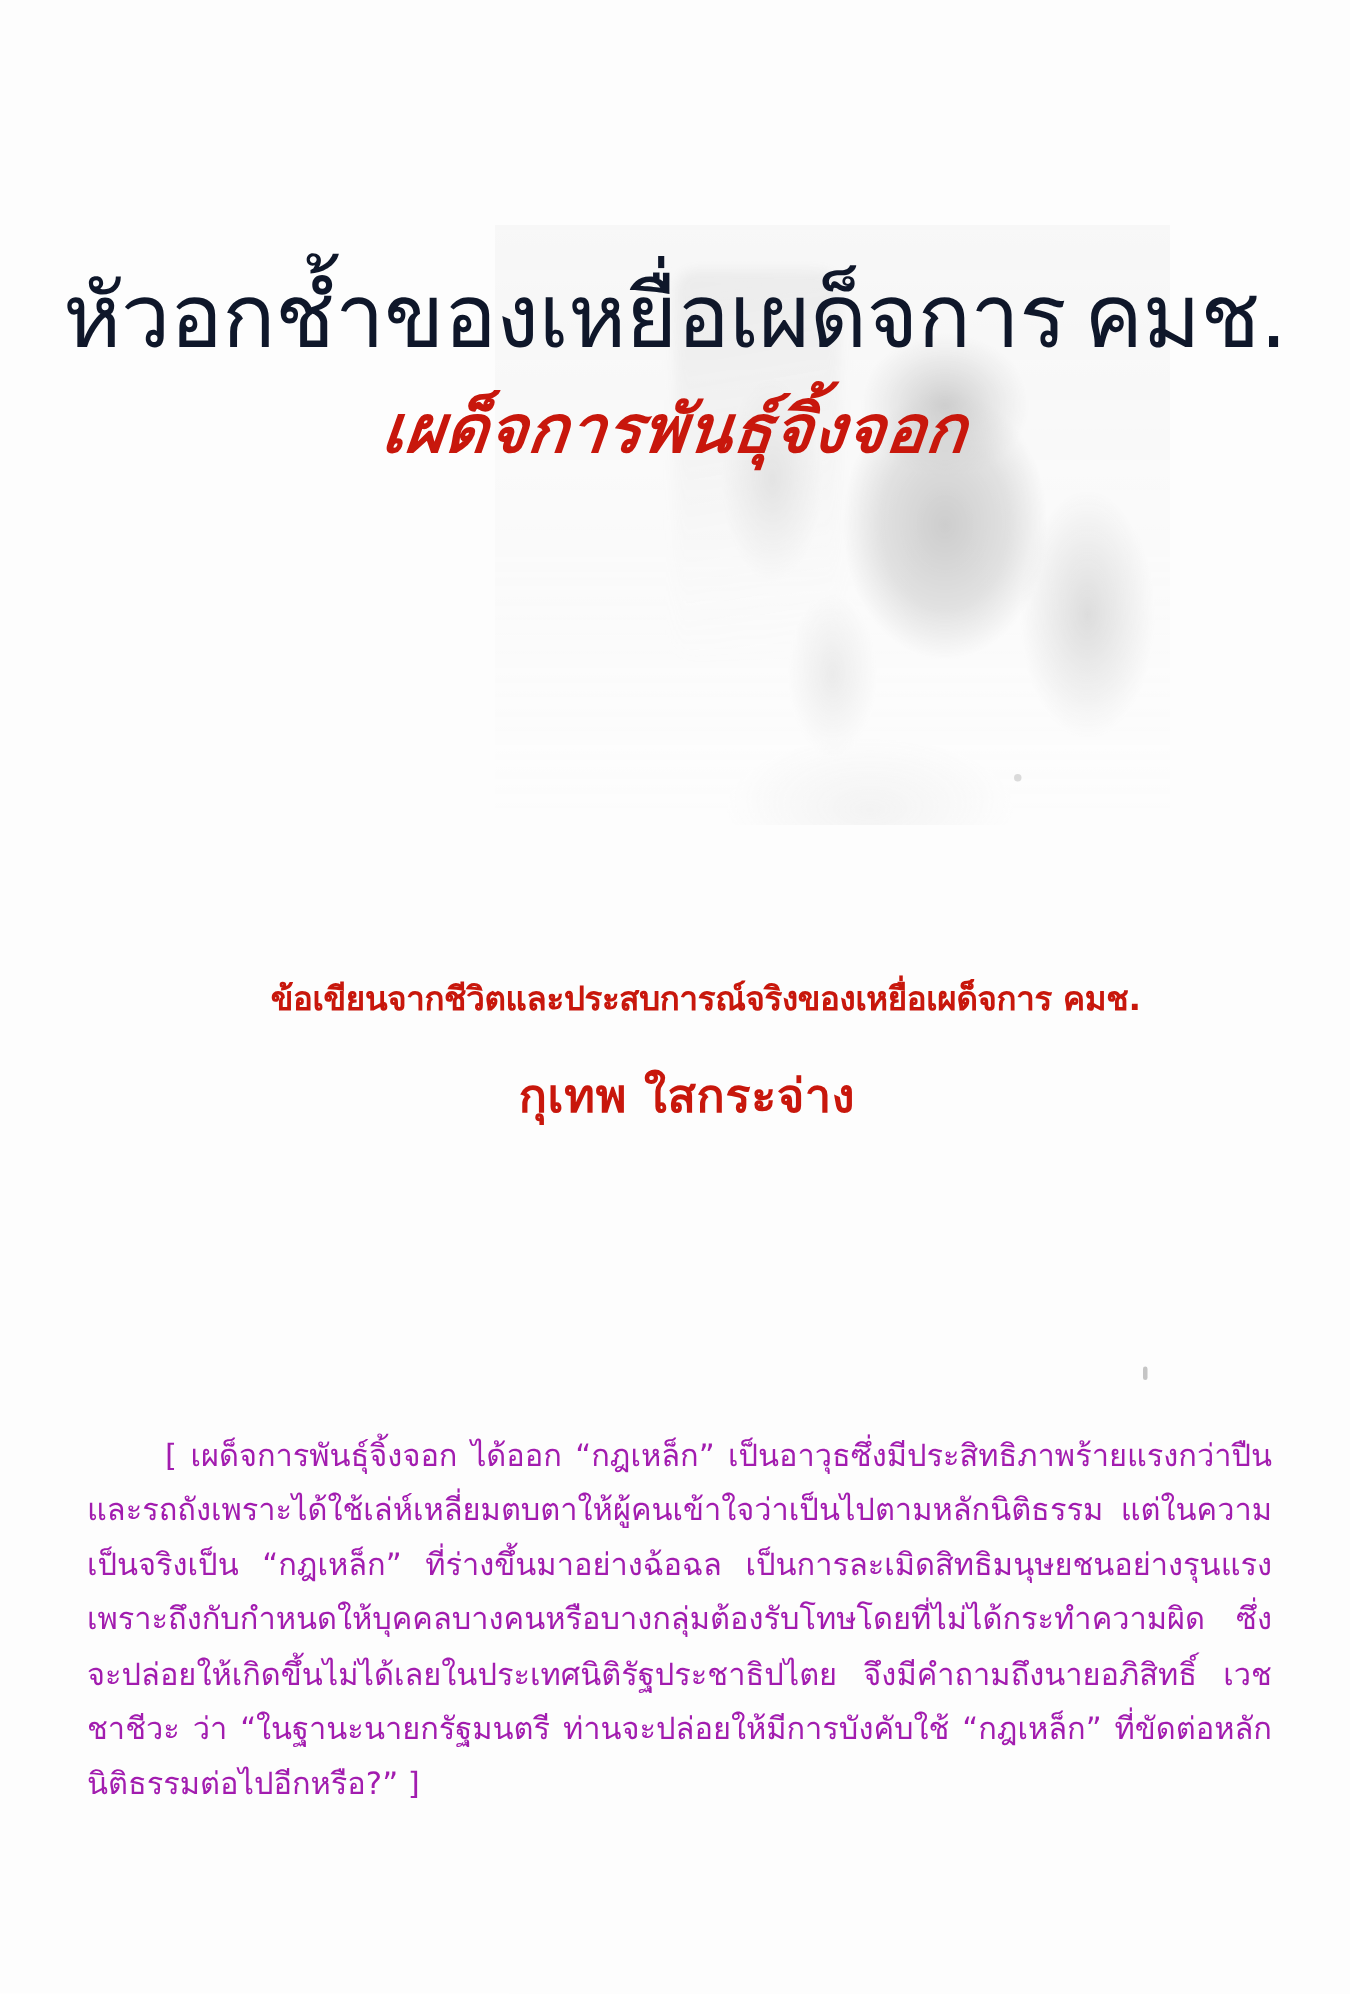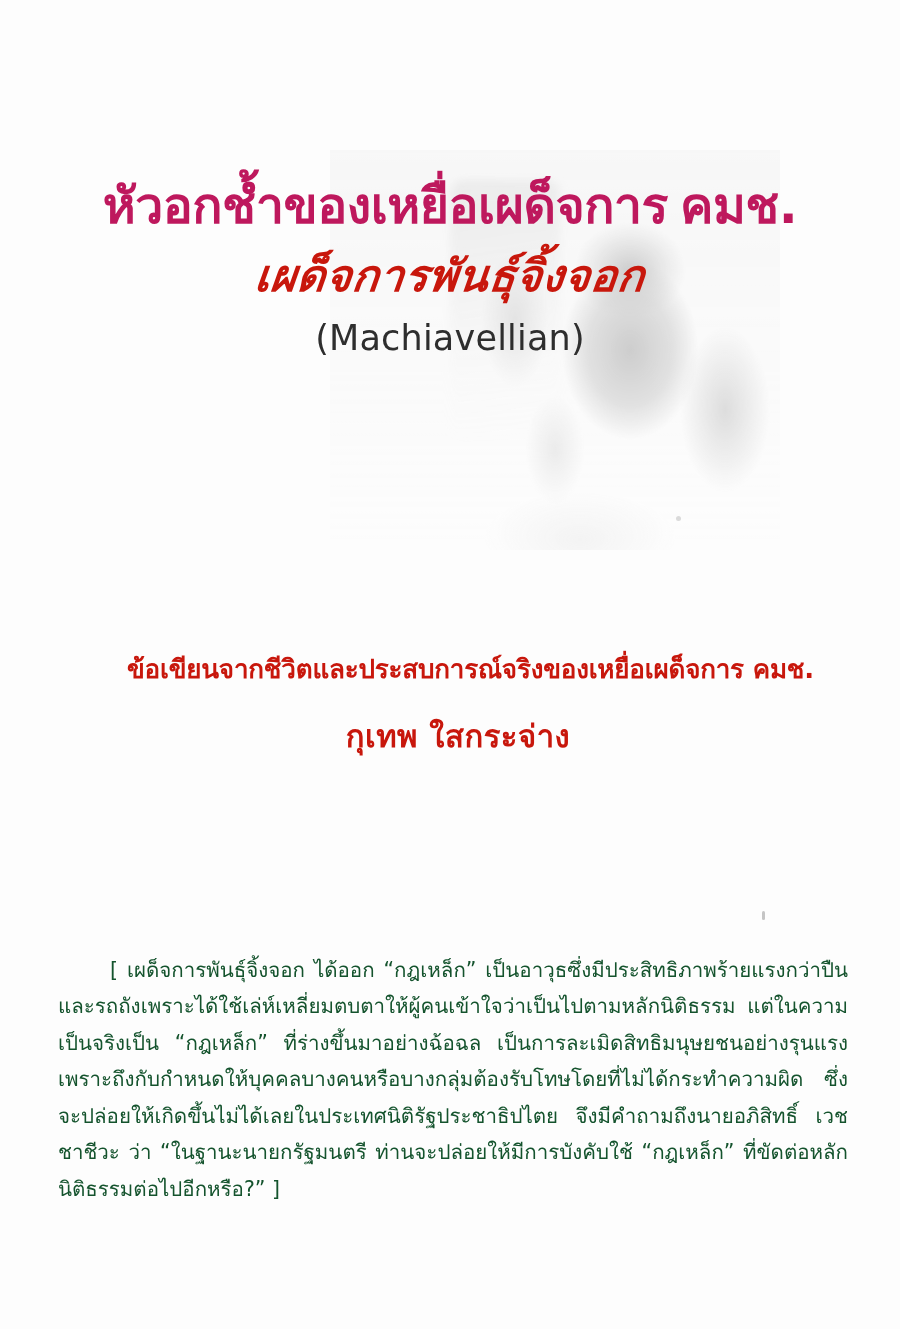--- a/index.html
+++ b/index.html
@@ -63,24 +63,24 @@
   
   .title-block {
     position: absolute;
     left: 0;
     right: 0;
     top: 178px;
     text-align: center;
   }
 
   .title-main {
-    font-size: 50px;
+    font-size: 59px;
     line-height: 1.12;
-    color: #be185d;
-    font-weight: 700;
+    color: #0f172a;
+    font-weight: 400;
     letter-spacing: -0.5px;
     margin: 0;
     padding: 0 40px;
   }
   .title-main .kmch {
     margin-left: 12px;
   }
 
   .title-script {
     margin: 6px 0 0 0;
@@ -104,21 +104,21 @@
   
   .subtitle-block {
     position: absolute;
     left: 0;
     right: 0;
     top: 648px;
     text-align: center;
   }
   .subtitle {
     margin: 0;
-    font-size: 26px;
+    font-size: 22px;
     color: #c8170c;
     font-weight: 600;
     letter-spacing: -0.2px;
     padding-left: 41px;
   }
   .author {
     margin: 22px 0 0 0;
     font-size: 31px;
     color: #c8170c;
     font-weight: 700;
@@ -130,41 +130,40 @@
   .body-block {
     position: absolute;
     left: 58px;
     top: 952px;
     width: 790px;
   }
   .body-par {
     margin: 0;
     font-size: 20.5px;
     line-height: 1.78;
-    color: #14532d;
+    color: #a21caf;
     text-align: justify;
     text-justify: inter-word;
     text-indent: 52px;
   }
 </style>
 </head>
 <body>
 
 <div class="page">
 
   <div class="photo-ghost"></div>
   <div class="speck s1"></div>
   <div class="speck s2"></div>
 
   <div class="title-block">
     <h1 class="title-main">
       <span>หัวอกช้ำของเหยื่อเผด็จการ</span><span class="kmch">คมช.</span>
     </h1>
     <p class="title-script">เผด็จการพันธุ์จิ้งจอก</p>
-    <p class="title-latin">(Machiavellian)</p>
   </div>
 
   <div class="subtitle-block">
     <p class="subtitle">ข้อเขียนจากชีวิตและประสบการณ์จริงของเหยื่อเผด็จการ คมช.</p>
     <p class="author">กุเทพ ใสกระจ่าง</p>
   </div>
 
   <div class="body-block">
     <p class="body-par">[ เผด็จการพันธุ์จิ้งจอก ได้ออก “กฎเหล็ก” เป็นอาวุธซึ่งมีประสิทธิภาพร้ายแรงกว่าปืนและรถถังเพราะได้ใช้เล่ห์เหลี่ยมตบตาให้ผู้คนเข้าใจว่าเป็นไปตามหลักนิติธรรม แต่ในความเป็นจริงเป็น “กฎเหล็ก” ที่ร่างขึ้นมาอย่างฉ้อฉล เป็นการละเมิดสิทธิมนุษยชนอย่างรุนแรงเพราะถึงกับกำหนดให้บุคคลบางคนหรือบางกลุ่มต้องรับโทษโดยที่ไม่ได้กระทำความผิด ซึ่งจะปล่อยให้เกิดขึ้นไม่ได้เลยในประเทศนิติรัฐประชาธิปไตย จึงมีคำถามถึงนายอภิสิทธิ์ เวชชาชีวะ ว่า “ในฐานะนายกรัฐมนตรี ท่านจะปล่อยให้มีการบังคับใช้ “กฎเหล็ก” ที่ขัดต่อหลักนิติธรรมต่อไปอีกหรือ?” ]</p>
   </div>

